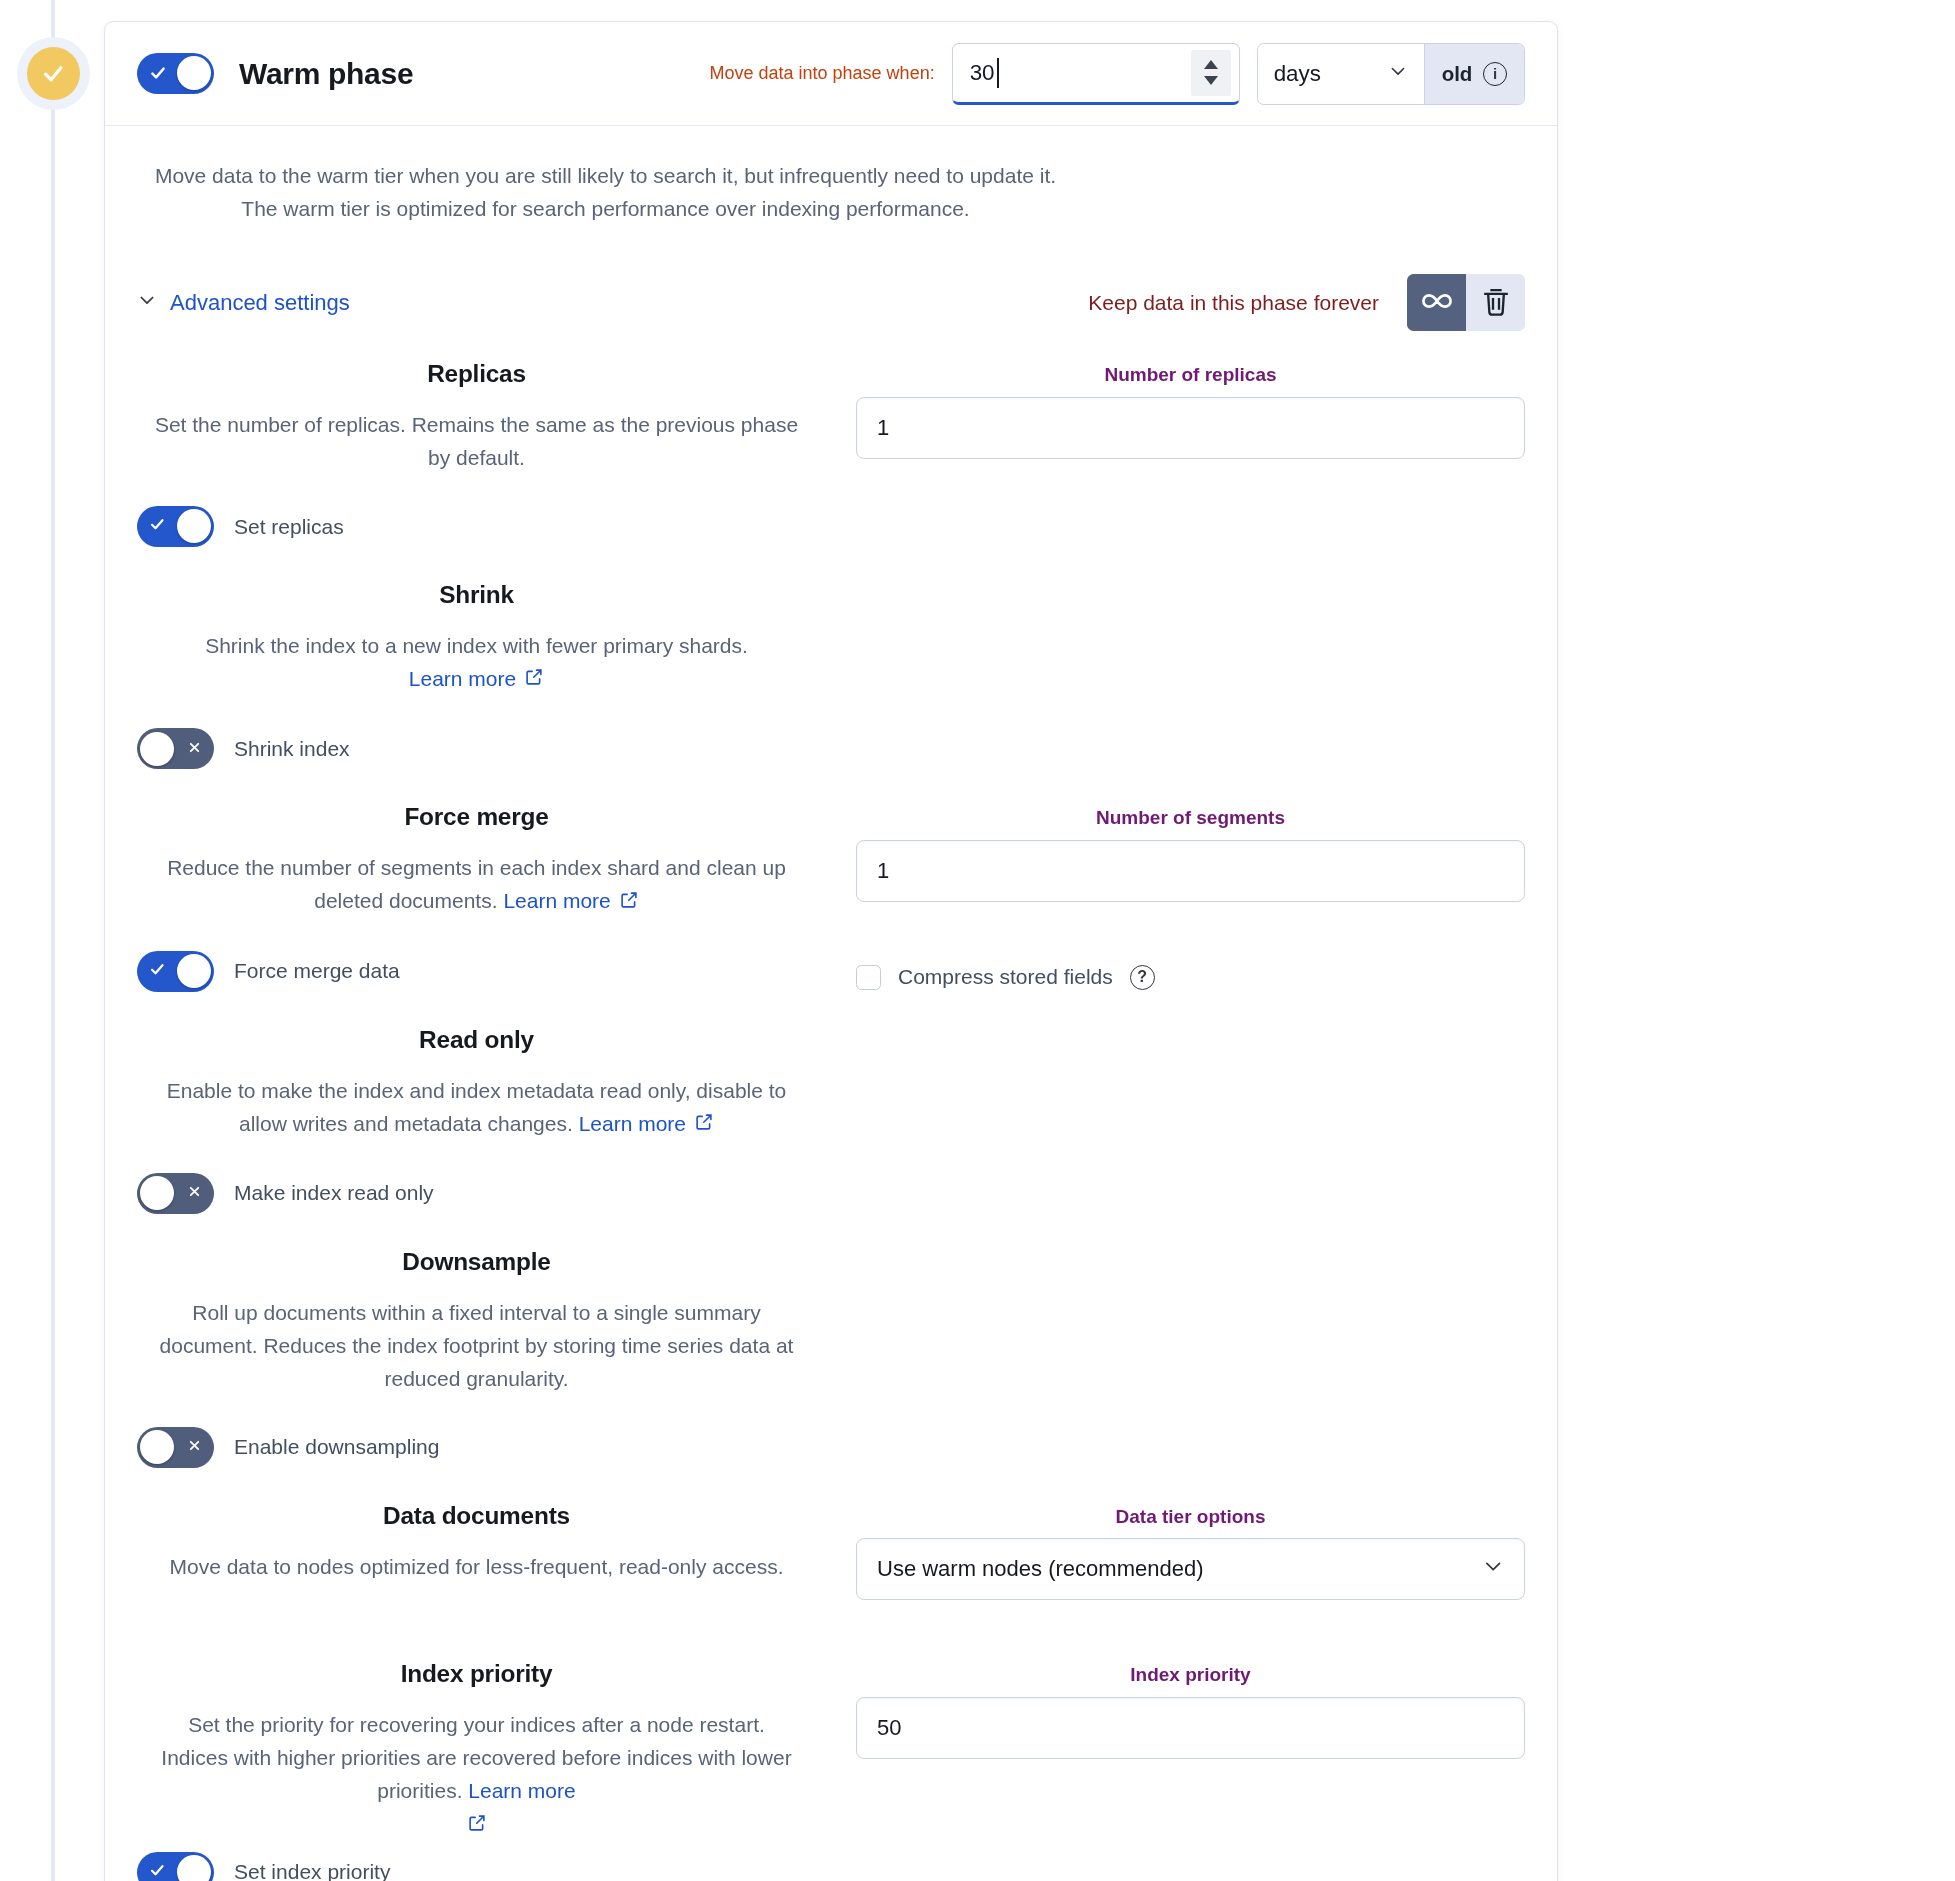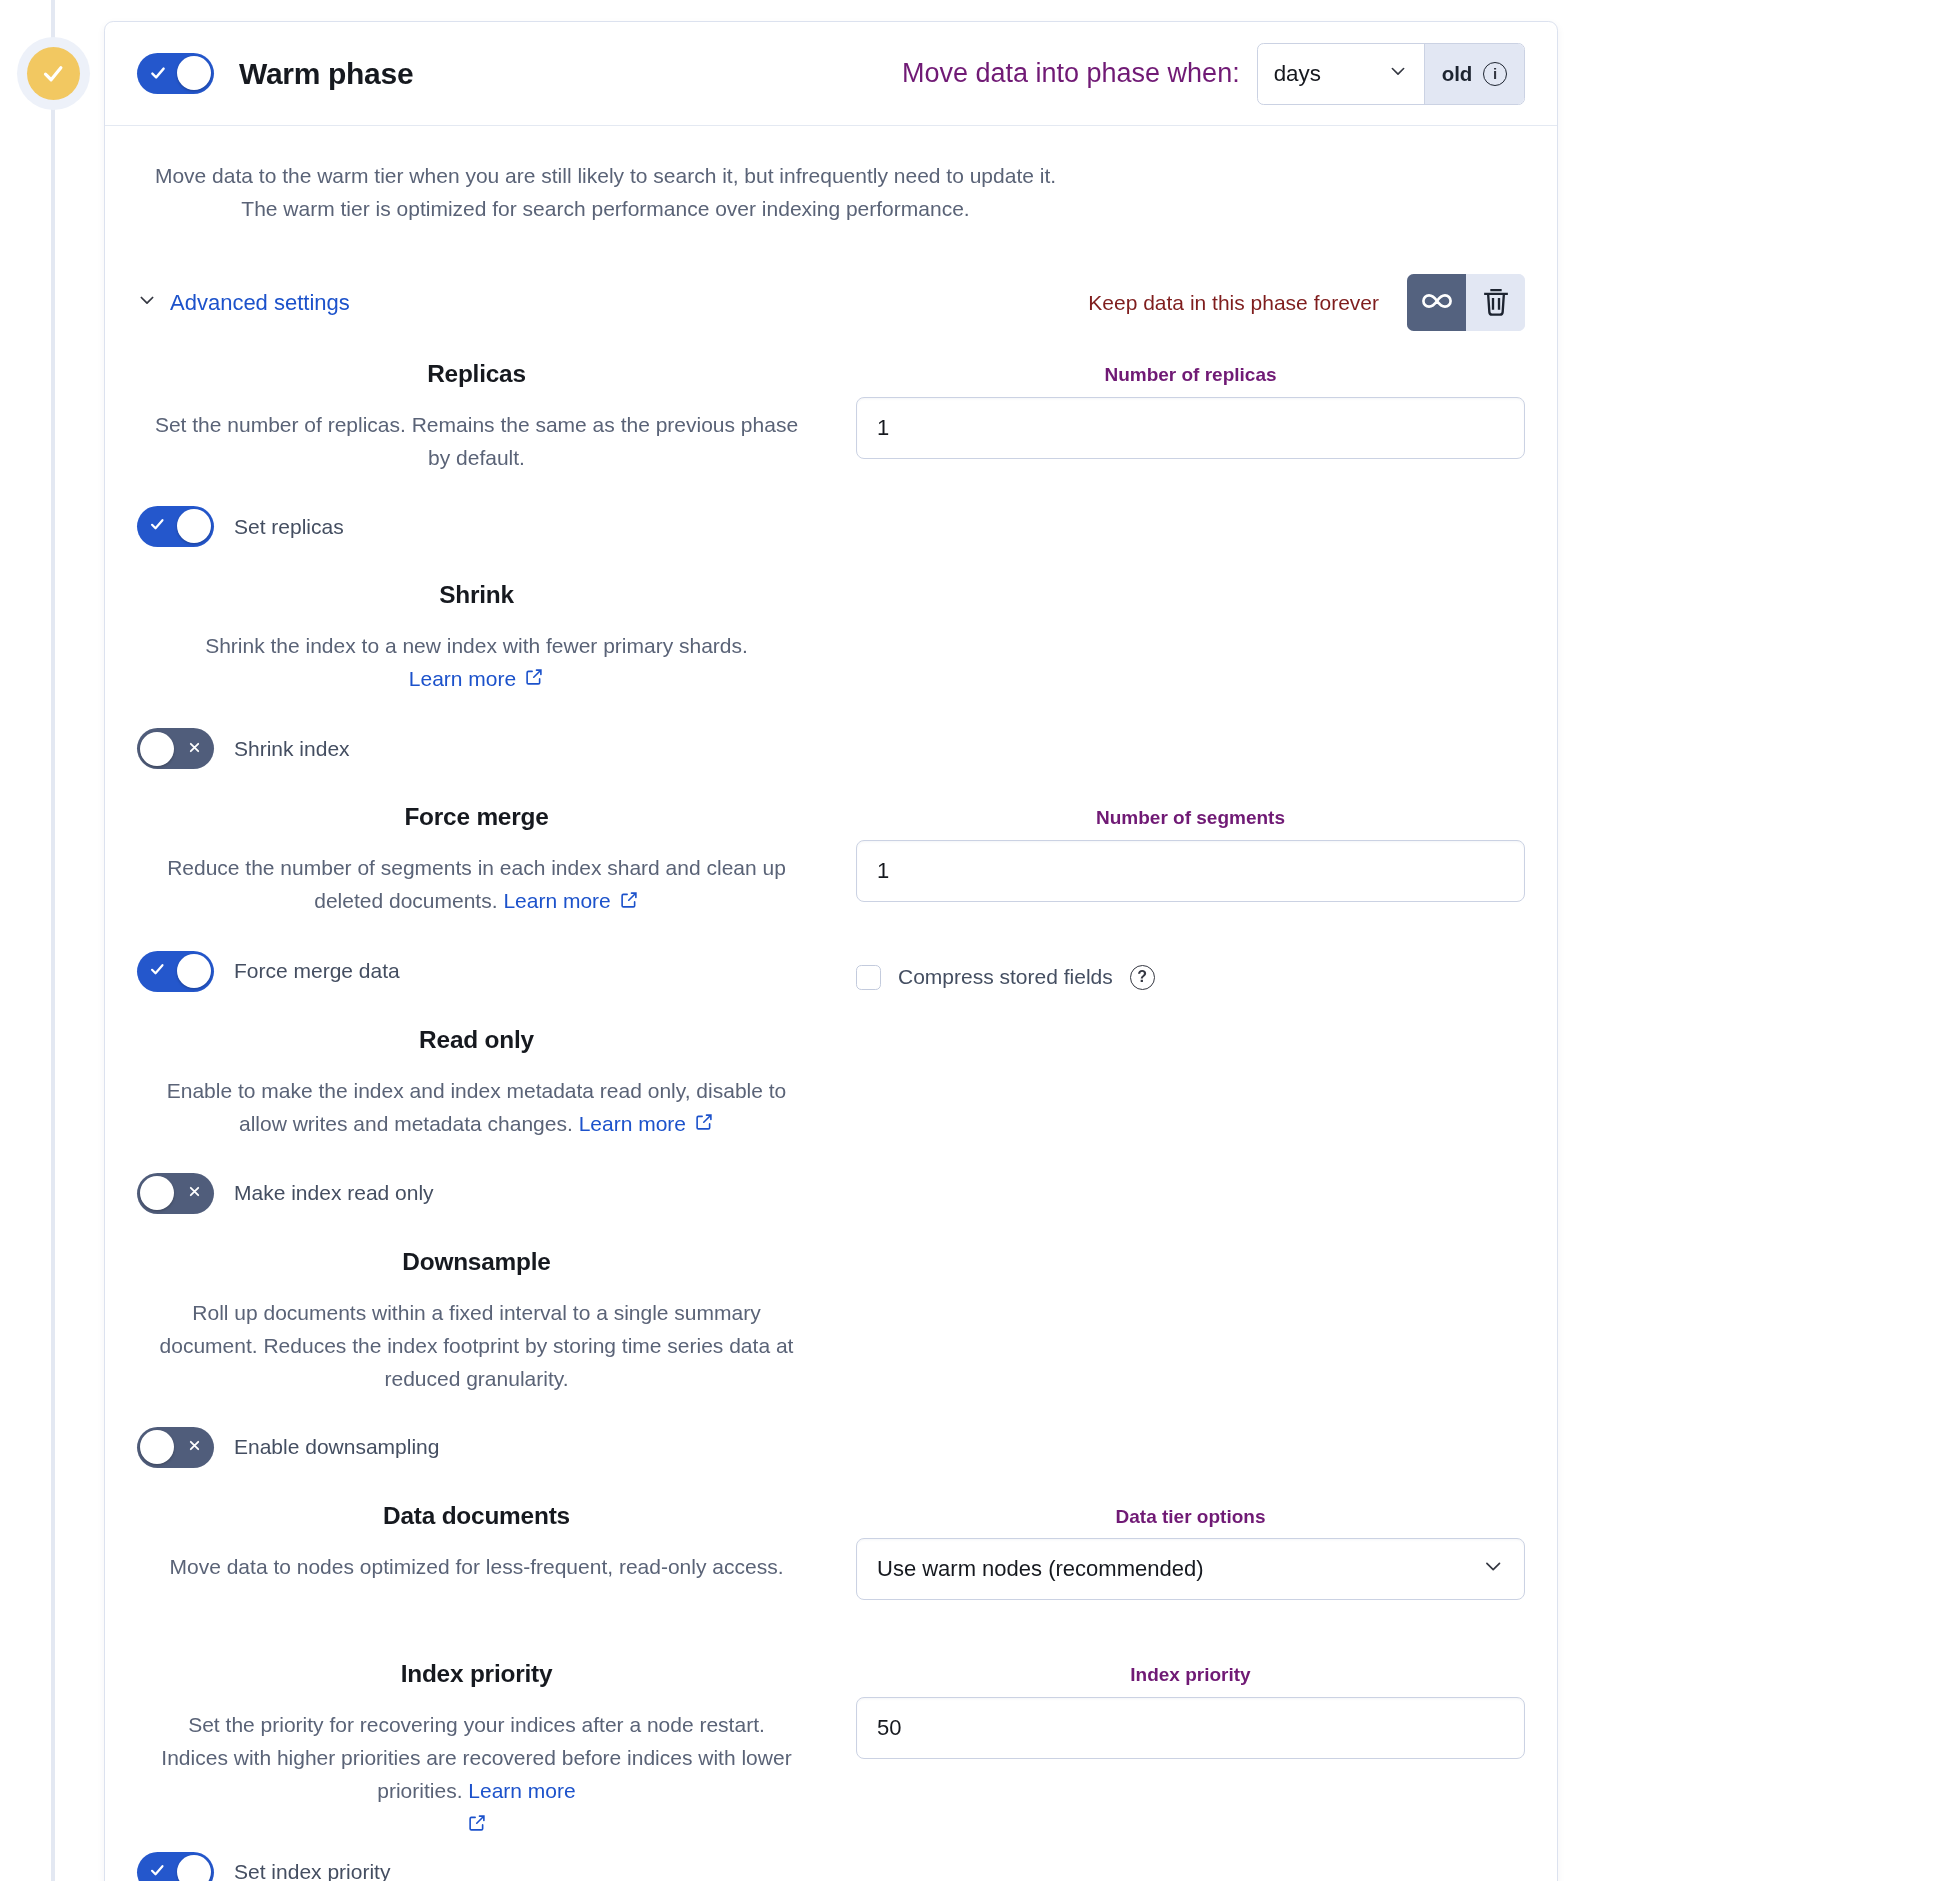--- a/index.html
+++ b/index.html
@@ -26,21 +26,21 @@
     background:#fff; border:1.3px solid #DCE2EF; border-radius:9.2px;
     box-shadow:0 3.3px 8px rgba(30,40,80,0.05);
   }
   .panel-header {
     display:flex; justify-content:space-between; align-items:center;
     height:104px; padding:0 32px; border-bottom:1.3px solid #E4E9F2;
   }
   .header-left { display:flex; align-items:center; gap:25px; }
   .phase-title { margin:0; font-size:30px; font-weight:700; color:#16191F; letter-spacing:-0.3px; }
   .header-right { display:flex; align-items:center; gap:17px; }
-  .timing-label { font-size:27px; color:#701a75; }
+  .timing-label { font-size:18px; color:#c2410c; }
 
   
   .toggle { position:relative; width:77px; height:41px; border-radius:20.5px; flex:none; cursor:pointer; }
   .toggle.on  { background:#2457CC; }
   .toggle.off { background:#505D7B; }
   .toggle .knob {
     position:absolute; top:3.3px; width:34px; height:34px; border-radius:50%;
     background:#fff; box-shadow:0 1.3px 2.6px rgba(0,0,0,0.25);
   }
   .toggle.on .knob  { right:3.3px; }
@@ -136,20 +136,28 @@
           <svg width="20" height="20" viewBox="0 0 16 16" fill="none">
               <path d="M3.5 8.5l3 3 6-7" stroke="#ffffff" stroke-width="1.9" stroke-linecap="round" stroke-linejoin="round"></path>
             </svg>
         </span>
         <div class="knob"></div>
       </div>
       <h2 class="phase-title">Warm phase</h2>
     </div>
     <div class="header-right">
       <span class="timing-label">Move data into phase when:</span>
+      <div class="num-input">
+        <span>30</span>
+          <span class="caret"></span>
+        <div class="spinner">
+          <div class="tri-up"></div>
+          <div class="tri-down"></div>
+        </div>
+      </div>
       <div class="select-group">
         <div class="unit-select">
           <span>days</span>
           <span>
             <svg width="20" height="20" viewBox="0 0 16 16" fill="none">
                 <path d="M3.5 6l4.5 4.5L12.5 6" stroke="#343741" stroke-width="1.3" stroke-linecap="round" stroke-linejoin="round"></path>
               </svg>
           </span>
         </div>
         <div class="old-badge">

